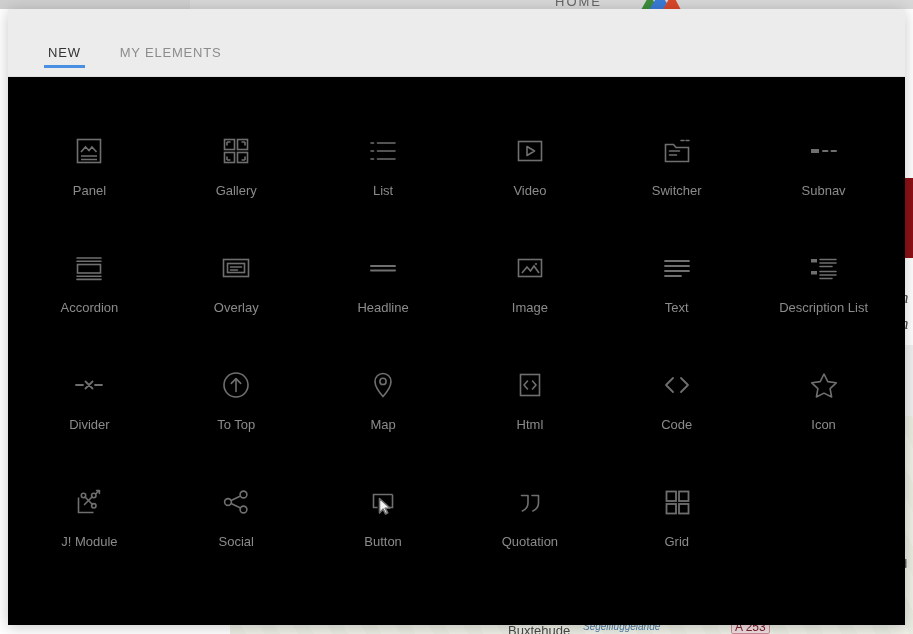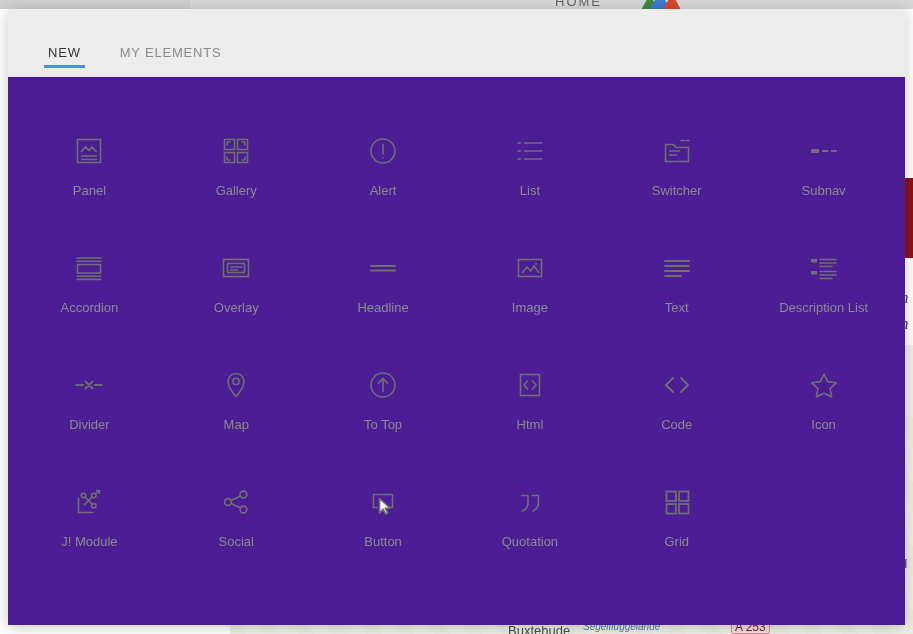--- a/index.html
+++ b/index.html
@@ -156,21 +156,21 @@
     content: "";
     position: absolute;
     left: 0; right: 0; bottom: 8px;
     height: 3px;
     background: #4a90e2;
   }
 
   .modal-body {
     position: relative;
     height: 549px;
-    background: #4c1d95;
+    background: #000000;
   }
 
   .elements-grid {
     position: absolute;
     left: 8px;
     top: 38px;
     right: 8px;
     display: grid;
     grid-template-columns: repeat(6, 1fr);
     grid-auto-rows: 117px;
@@ -273,41 +273,40 @@
               <path d="M25 7h-3.5M25 7v3.5"></path>
             <rect x="4.5" y="17.5" width="10" height="10"></rect>
               <path d="M7 25h3.5M7 25v-3.5"></path>
             <rect x="17.5" y="17.5" width="10" height="10"></rect>
               <path d="M25 25h-3.5M25 25v-3.5"></path>
           </svg>
         </span>
         <span class="element-label">Gallery</span>
       </div>
 
-      <div class="element-cell">
-        <span class="element-icon">
-          <svg width="32" height="32" viewBox="0 0 32 32" fill="none" stroke="currentColor" stroke-width="1.6">
-            <circle cx="16" cy="16" r="12"></circle>
-            <path d="M16 9.5v9.5" stroke-linecap="round"></path>
-            <circle cx="16" cy="22.6" r="0.9" fill="currentColor" stroke="none"></circle>
-          </svg>
-        </span>
-        <span class="element-label">Alert</span>
-      </div>
 
       <div class="element-cell">
         <span class="element-icon">
           <svg width="32" height="32" viewBox="0 0 32 32" fill="none" stroke="currentColor" stroke-width="1.6">
             <path d="M4 8h2.6M4 16h2.6M4 24h2.6" stroke-linecap="round"></path>
             <path d="M10.5 8H28M10.5 16H28M10.5 24H28" stroke-linecap="round"></path>
           </svg>
         </span>
         <span class="element-label">List</span>
       </div>
 
+      <div class="element-cell">
+        <span class="element-icon">
+          <svg width="34" height="32" viewBox="0 0 34 32" fill="none" stroke="currentColor" stroke-width="1.6">
+            <rect x="5.5" y="6.5" width="23" height="19"></rect>
+            <path d="M14 11.5 L21.5 16 L14 20.5 Z" stroke-linejoin="round"></path>
+          </svg>
+        </span>
+        <span class="element-label">Video</span>
+      </div>
 
       <div class="element-cell">
         <span class="element-icon">
           <svg width="34" height="32" viewBox="0 0 34 32" fill="none" stroke="currentColor" stroke-width="1.6">
             <path d="M5.5 26.5V9.5h8l2.5 3h12.5v14z"></path>
             <path d="M9.5 16h10M9.5 20h7" stroke-linecap="round"></path>
             <path d="M21 5.5h3M26 5.5h3" stroke-linecap="round"></path>
           </svg>
         </span>
         <span class="element-label">Switcher</span>
@@ -392,36 +391,36 @@
             <path d="M4 16h7M23 16h7" stroke-linecap="round"></path>
             <path d="M13.5 12.5l7 7M20.5 12.5l-7 7" stroke-linecap="round"></path>
           </svg>
         </span>
         <span class="element-label">Divider</span>
       </div>
 
       <div class="element-cell">
         <span class="element-icon">
           <svg width="32" height="32" viewBox="0 0 32 32" fill="none" stroke="currentColor" stroke-width="1.6">
-            <path d="M16 4.5c-4.4 0-8 3.5-8 7.9 0 5.9 8 15.1 8 15.1s8-9.2 8-15.1c0-4.4-3.6-7.9-8-7.9z"></path>
-            <circle cx="16" cy="12.4" r="3.1"></circle>
-          </svg>
-        </span>
-        <span class="element-label">Map</span>
-      </div>
-
-      <div class="element-cell">
-        <span class="element-icon">
-          <svg width="32" height="32" viewBox="0 0 32 32" fill="none" stroke="currentColor" stroke-width="1.6">
             <circle cx="16" cy="16" r="12"></circle>
             <path d="M16 22.5V9.8" stroke-linecap="round"></path>
             <path d="M11.3 14.4 L16 9.6 L20.7 14.4" stroke-linecap="round" stroke-linejoin="round"></path>
           </svg>
         </span>
         <span class="element-label">To Top</span>
+      </div>
+
+      <div class="element-cell">
+        <span class="element-icon">
+          <svg width="32" height="32" viewBox="0 0 32 32" fill="none" stroke="currentColor" stroke-width="1.6">
+            <path d="M16 4.5c-4.4 0-8 3.5-8 7.9 0 5.9 8 15.1 8 15.1s8-9.2 8-15.1c0-4.4-3.6-7.9-8-7.9z"></path>
+            <circle cx="16" cy="12.4" r="3.1"></circle>
+          </svg>
+        </span>
+        <span class="element-label">Map</span>
       </div>
 
       <div class="element-cell">
         <span class="element-icon">
           <svg width="32" height="32" viewBox="0 0 32 32" fill="none" stroke="currentColor" stroke-width="1.6">
             <rect x="6.5" y="5.5" width="19" height="21"></rect>
             <path d="M13.5 12 L10 16 L13.5 20" stroke-linecap="round" stroke-linejoin="round"></path>
             <path d="M18.5 12 L22 16 L18.5 20" stroke-linecap="round" stroke-linejoin="round"></path>
           </svg>
         </span>

